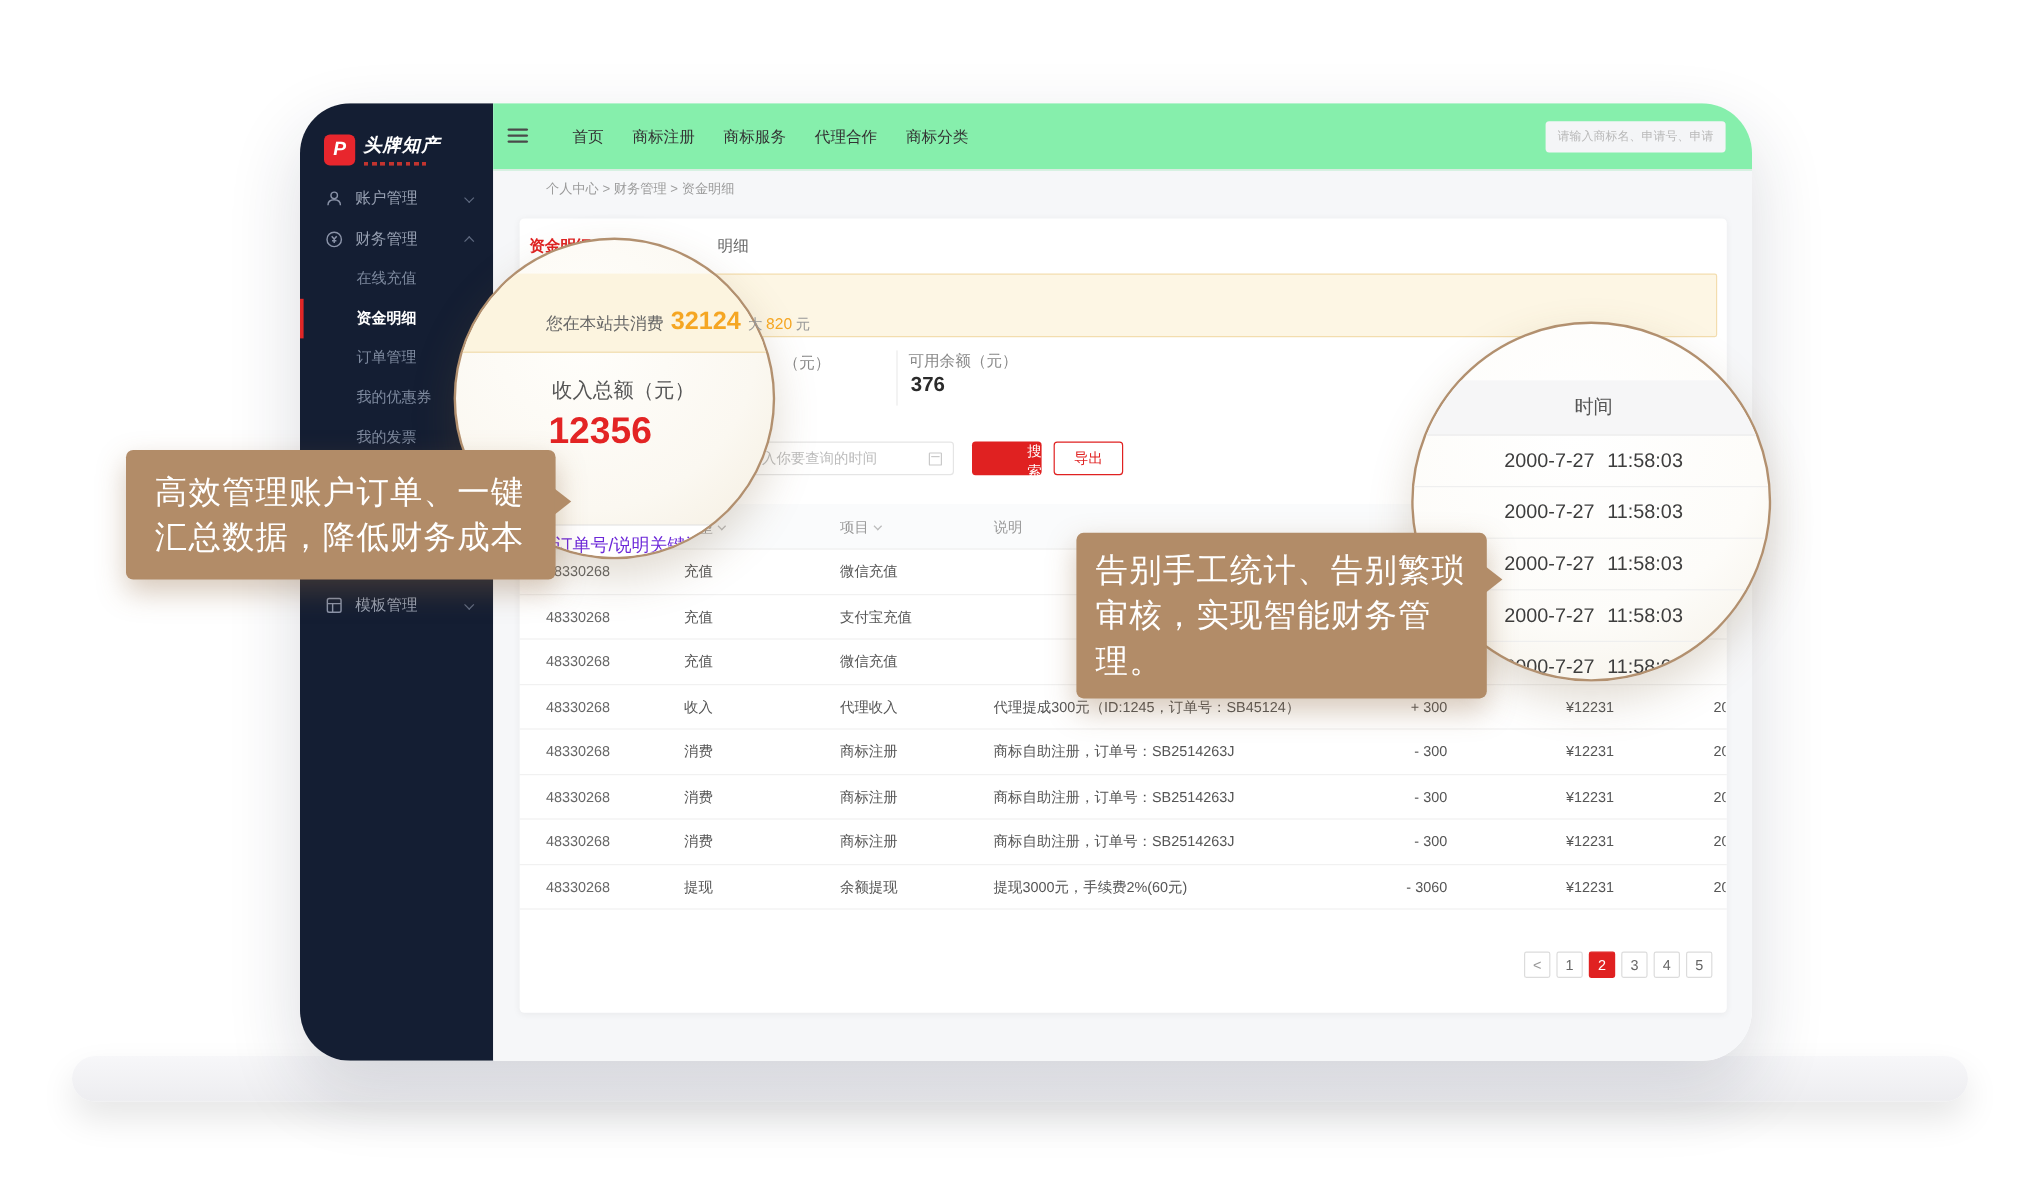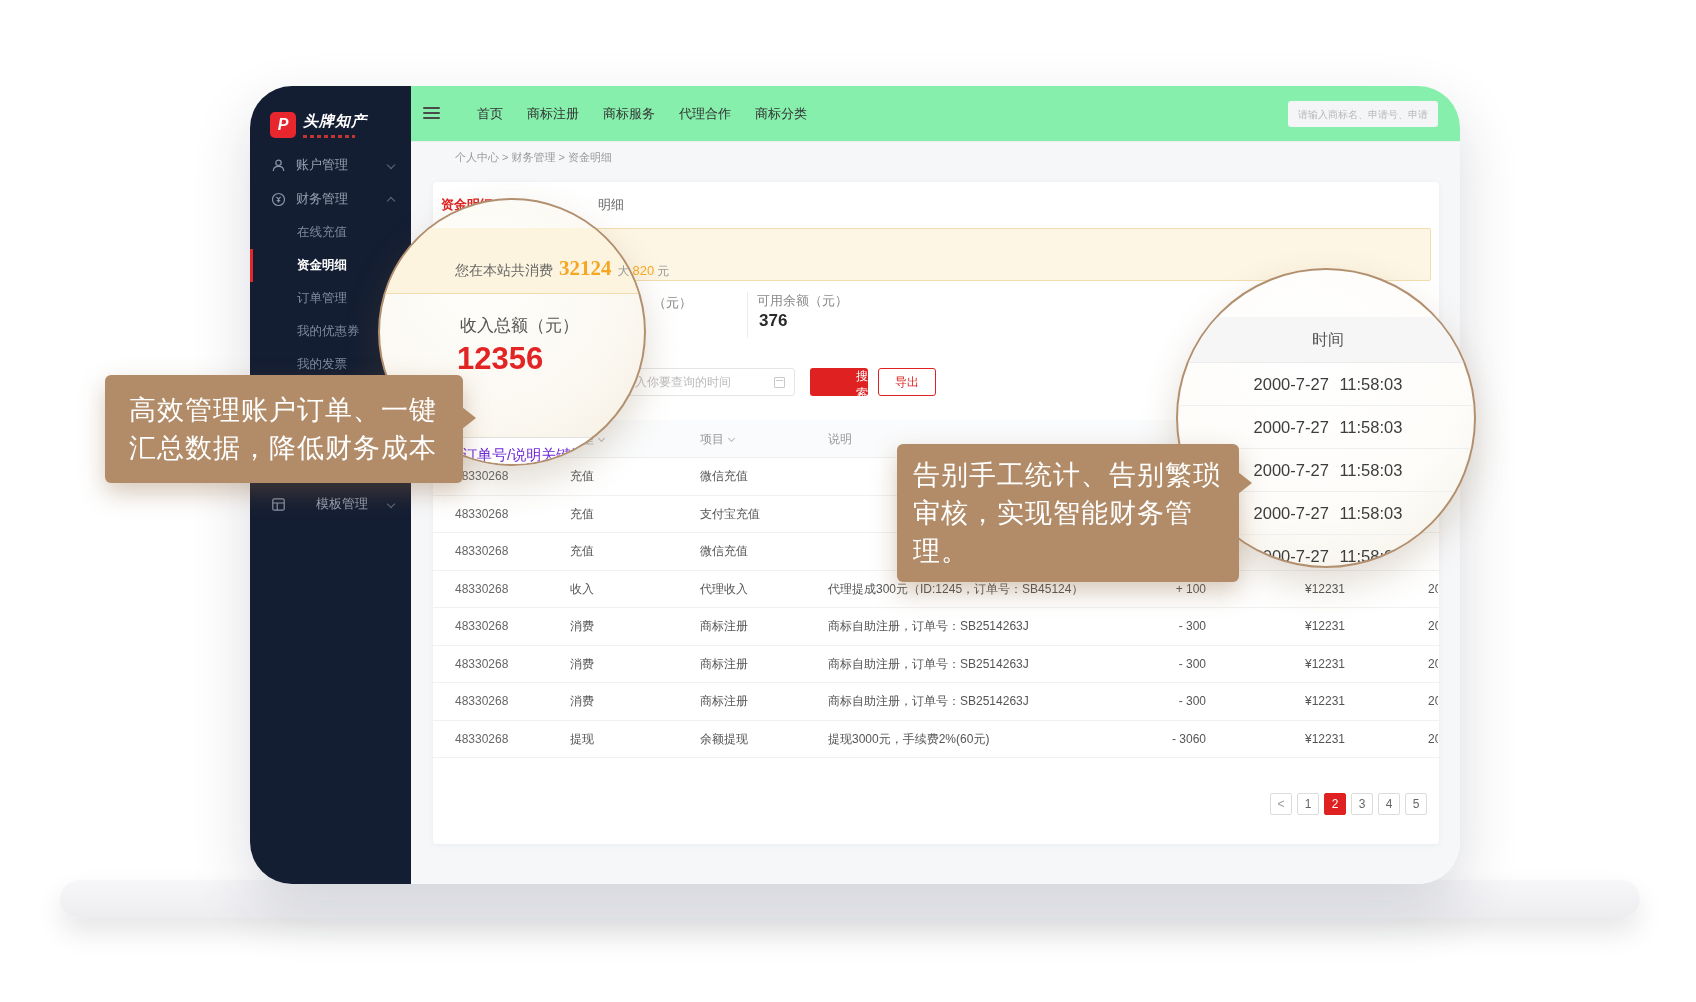--- a/index.html
+++ b/index.html
@@ -19,21 +19,21 @@
   .logo { display:flex; align-items:flex-start; margin:26px 0 10px 20px; }
   .logo-mark { width:26px; height:26px; background:#e8262d; border-radius:5px;
     color:#fff; font-weight:bold; font-style:italic; font-size:16px;
     display:flex; align-items:center; justify-content:center; }
   .logo-texts { margin-left:7px; }
   .logo-name { color:#fff; font-size:15px; font-weight:bold; letter-spacing:1px; font-style:italic; }
   .logo-dashes { width:52px; height:3px; margin-top:4px;
     background:repeating-linear-gradient(90deg,#c2342f 0 4px,transparent 4px 7px); }
   .side-group { height:34px; display:flex; align-items:center; padding-left:21px;
     color:#97a0b2; font-size:13px; position:relative; cursor:pointer; }
-  .side-group[data-gi="2"] { margin-top:106px;gap:20px; }
+  .side-group[data-gi="2"] { margin-top:106px; }
   .sicon { width:15px; height:15px; margin-right:10px; display:inline-flex; }
   .sicon svg { width:15px; height:15px; stroke:#8a93a8; fill:none; stroke-width:1.2; }
   .caret { width:6px; height:6px; border-right:1.4px solid #5f6a80; border-bottom:1.4px solid #5f6a80;
     transform:rotate(45deg); position:absolute; right:17px; top:14px; }
   .caret.up { transform:rotate(-135deg); top:16px; }
   .side-sub { height:33px; line-height:33px; padding-left:47px; color:#7e8a9f;
     font-size:12.5px; position:relative; cursor:pointer; }
   .side-sub.active { color:#fff; font-weight:bold; }
   .side-sub .redbar { display:none; }
   .side-sub.active .redbar { display:block; position:absolute; left:0; top:0; width:3px; height:33px; background:#e12727; }
@@ -94,21 +94,21 @@
   .pagination { position:absolute; left:837px; top:611px; display:flex; gap:5px; }
   .page-box { width:22px; height:22px; border:1px solid #dcdcdc; border-radius:2px; background:#fff;
     font-size:12px; color:#666; display:flex; align-items:center; justify-content:center; cursor:pointer; }
   .page-box.active { background:#e02121; border-color:#e02121; color:#fff; }
   .page-box.prev { color:#999; }
 
   
   .banner-text { position:absolute; left:455px; top:244px; height:26px; z-index:25;
     display:flex; align-items:baseline; white-space:nowrap;margin-top:12px; }
   .bt-prefix { font-size:14px; color:#666; }
-  .bt-amount { font-size:21px; font-weight:bold; color:#f5a623; margin:0 6px;font-family:Liberation Serif, serif; }
+  .bt-amount { font-size:21px; font-weight:bold; color:#f5a623; margin:0 6px; }
   .bt-mid { font-size:12px; color:#999; margin-right:3px; }
   .bt-amount2 { font-size:13px; color:#f5a623; margin-right:3px; }
   .bt-unit { font-size:12px; color:#999; }
 
   .circle { position:absolute; border-radius:50%; border:2px solid #b2906f; overflow:hidden; z-index:20;
     box-shadow:0 16px 36px rgba(120,90,50,.22); }
   .circle-left { left:378px; top:198px; width:268px; height:268px;
     background:radial-gradient(circle at 40% 30%, #fffefb 0%, #fbf8f1 60%, #f3ecdd 100%); }
   .circle-right { left:1176px; top:268px; width:300px; height:300px;
     background:radial-gradient(circle at 45% 30%, #ffffff 0%, #fdfcf9 60%, #f4efe4 100%); }
@@ -256,21 +256,21 @@
             <span class="cell c-desc"></span>
             <span class="cell c-amount"></span>
             <span class="cell c-balance"></span>
             <span class="cell c-time"></span>
           </div>
           <div class="trow">
             <span class="cell c-order">48330268</span>
             <span class="cell c-type">收入</span>
             <span class="cell c-project">代理收入</span>
             <span class="cell c-desc">代理提成300元（ID:1245，订单号：SB45124）</span>
-            <span class="cell c-amount">+ 100</span>
+            <span class="cell c-amount">+ 300</span>
             <span class="cell c-balance">¥12231</span>
             <span class="cell c-time">2000-7-27</span>
           </div>
           <div class="trow">
             <span class="cell c-order">48330268</span>
             <span class="cell c-type">消费</span>
             <span class="cell c-project">商标注册</span>
             <span class="cell c-desc">商标自助注册，订单号：SB2514263J</span>
             <span class="cell c-amount">- 300</span>
             <span class="cell c-balance">¥12231</span>

